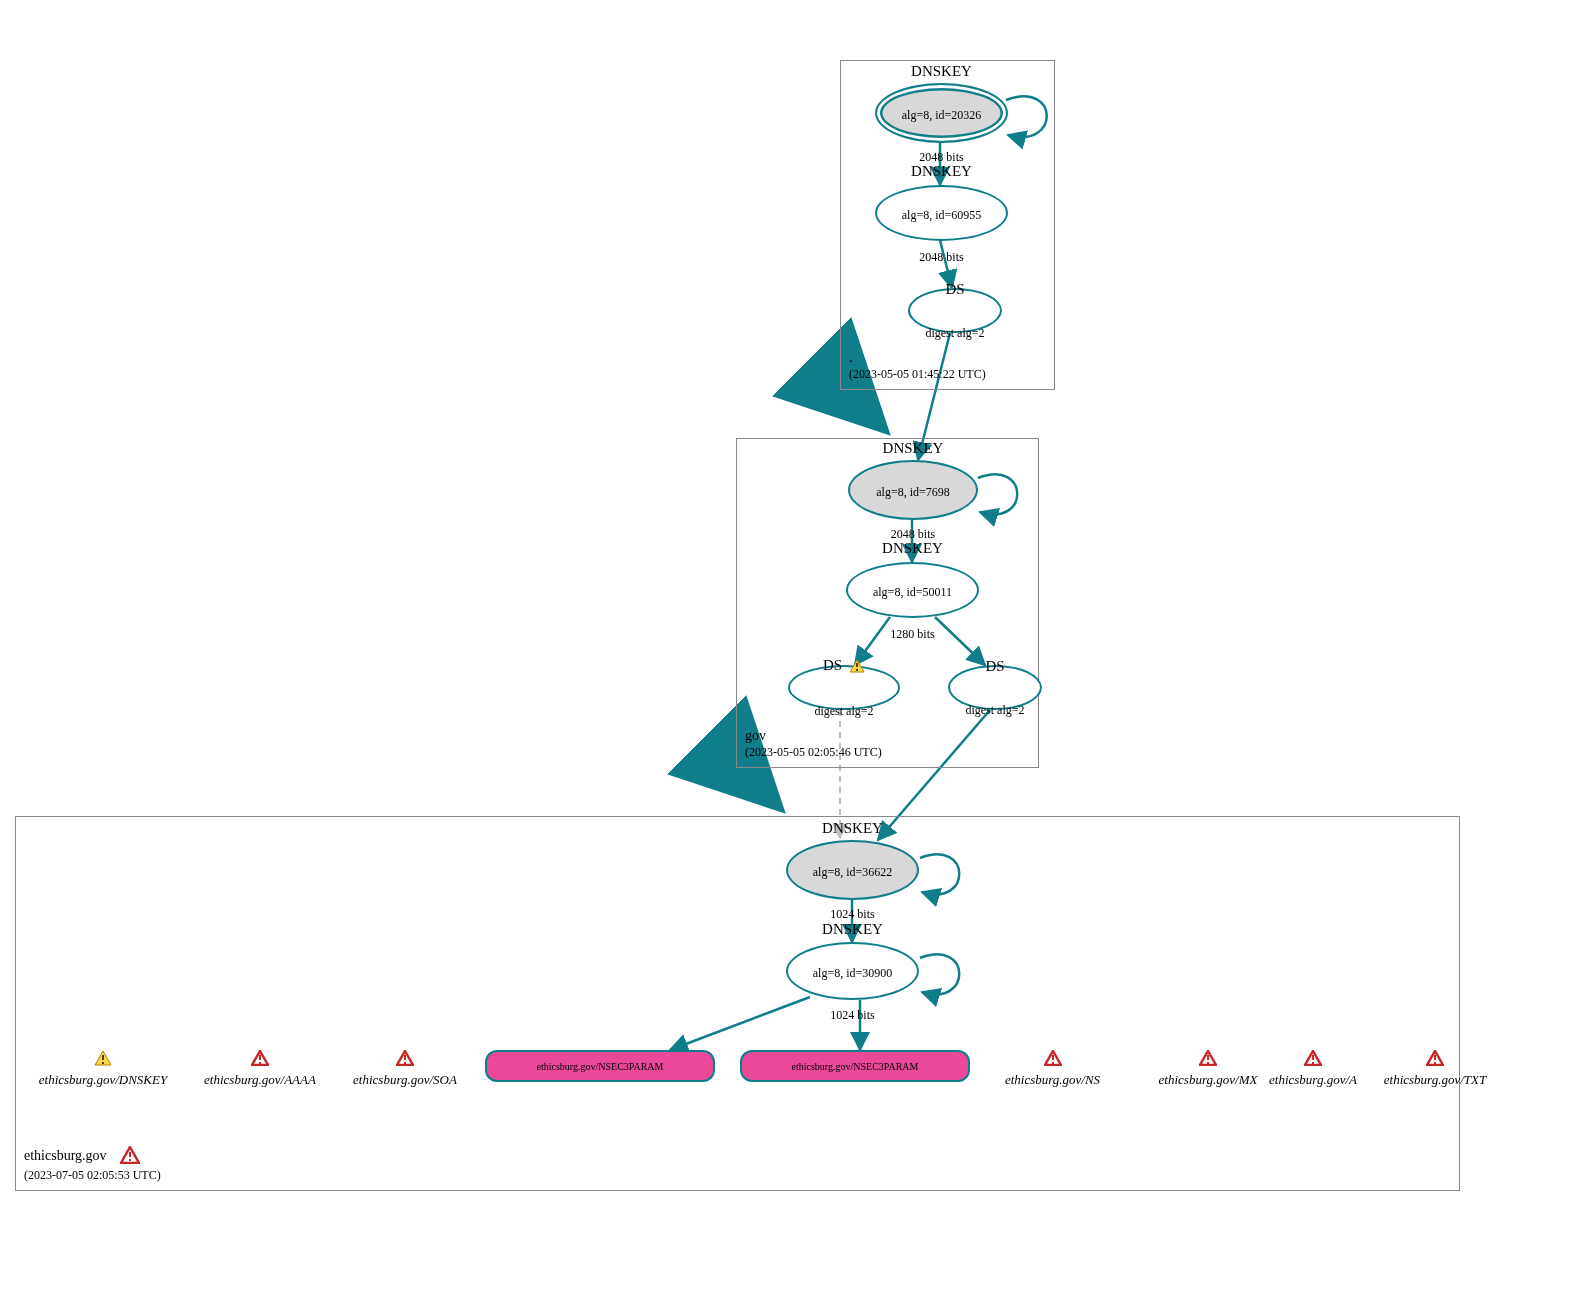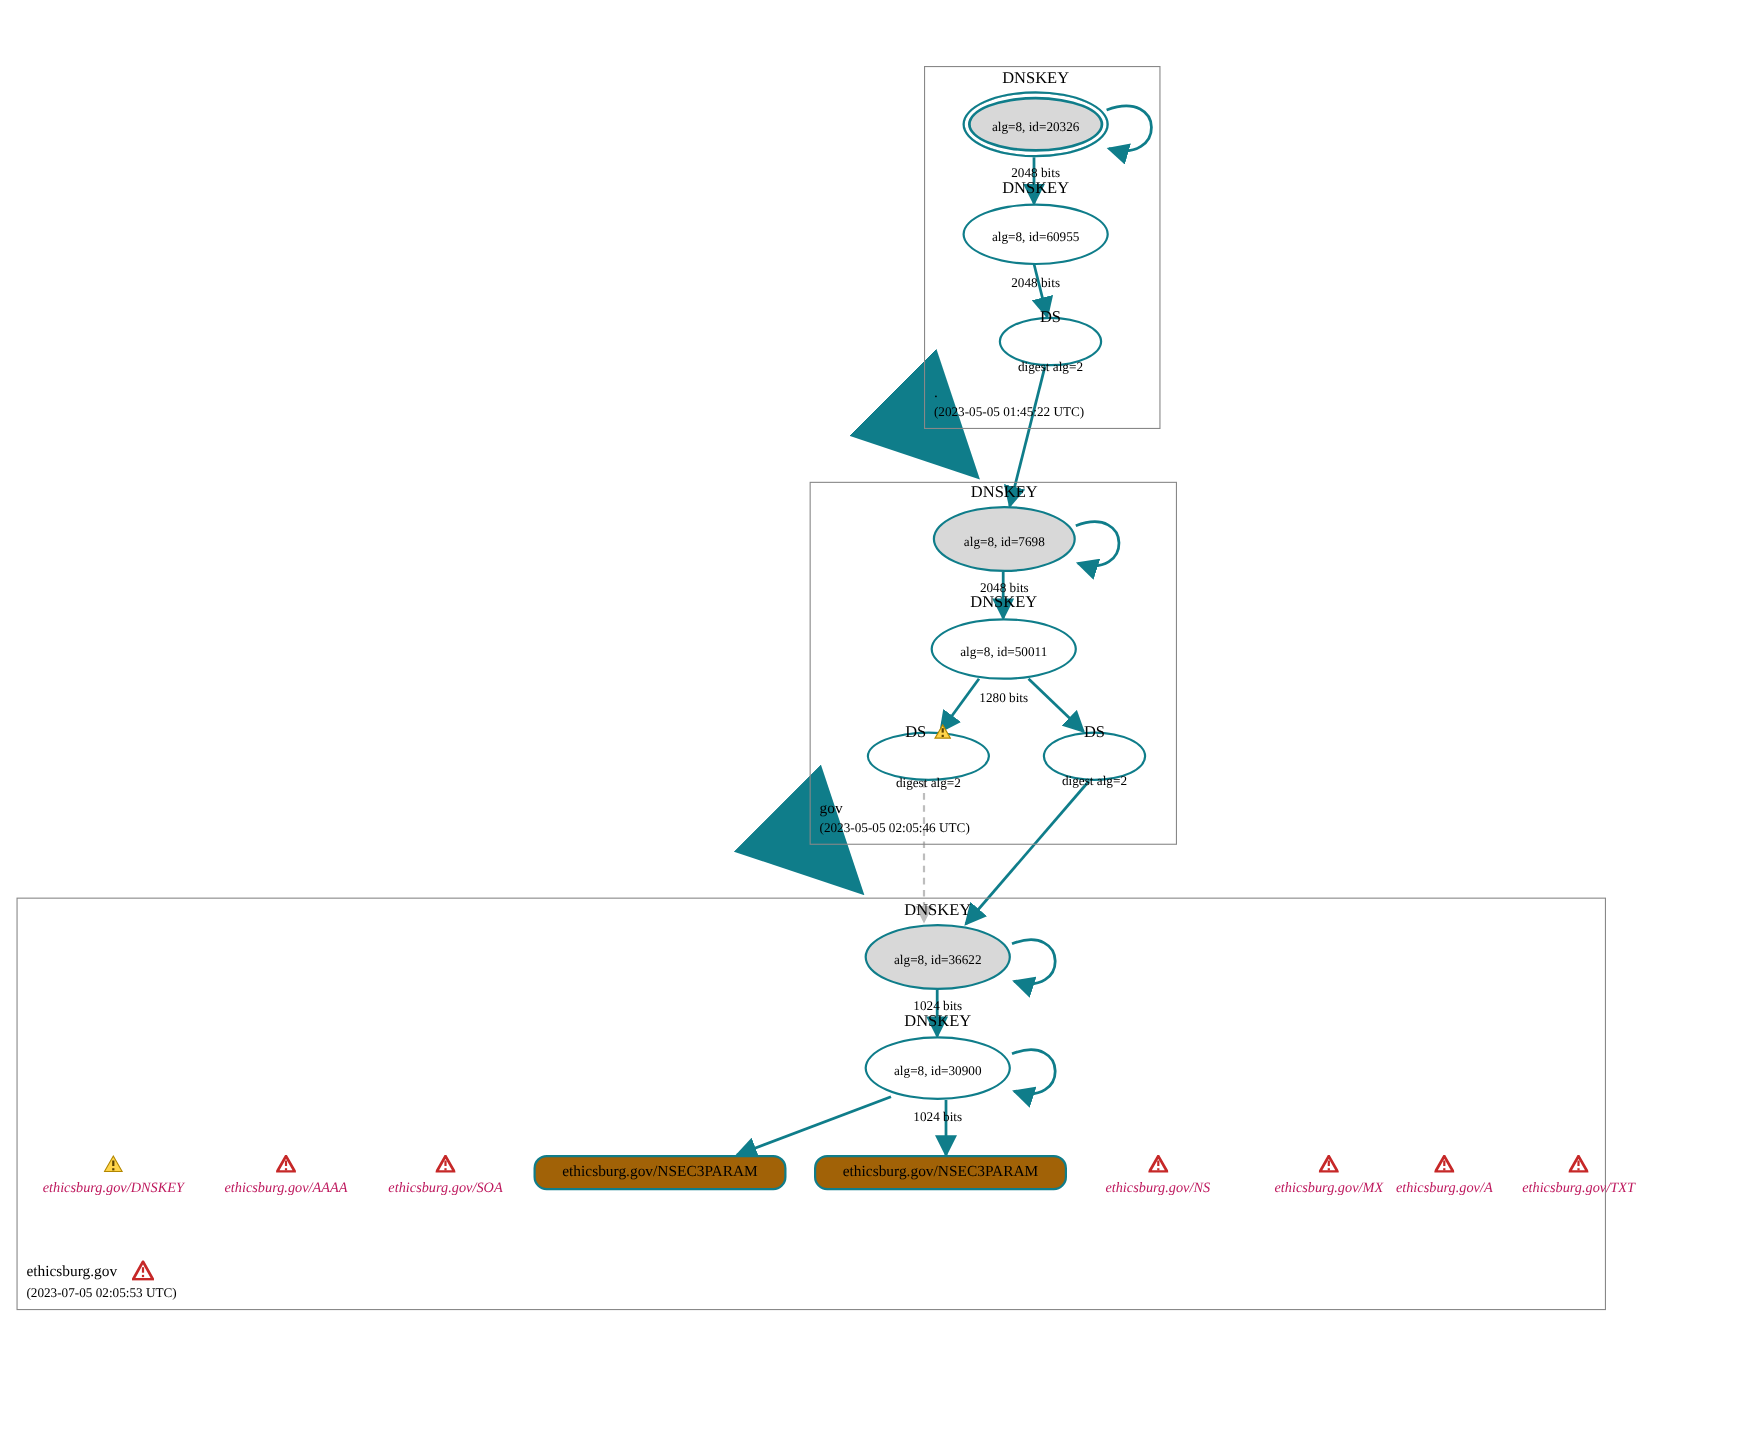--- a/index.html
+++ b/index.html
@@ -48,34 +48,34 @@
   .node.ksk {
     background: #d8d8d8;
     box-shadow: 0 0 0 3px #fff inset, 0 0 0 5.5px #0f7d8a inset;
   }
   .node.zsk { background: #d8d8d8; }
   .node .ttl { font-size: 15px; }
   .rrbox {
     position: absolute;
     border: 2.5px solid #0f7d8a;
     border-radius: 12px;
-    background: #a16207;
+    background: #ec4899;
     text-align: center;
     display: flex;
     align-items: center;
     justify-content: center;
-    font-size: 14px;
+    font-size: 10px;
     box-sizing: border-box;
   }
   .badnode {
     position: absolute;
     text-align: center;
     font-size: 13px;
     font-style: italic;
-    color: #be185d;
+    color: #000000;
   }
   .badnode .icon { display: block; text-align: center; margin-bottom: 2px; }
   svg.layer {
     position: absolute;
     left: 0; top: 0;
     width: 1589px; height: 1303px;
     pointer-events: none;
   }
 </style>
 </head>
@@ -129,21 +129,21 @@
   <path d="M 860 1000 L 860 1050" stroke="#0f7d8a" stroke-width="2.5" fill="none" marker-end="url(#ah)"></path>
 </svg>
 
 <div class="zone" style="left:840px; top:60px; width:215px; height:330px;">
   <div class="zone-label">
     <div class="name">.</div>
     <div class="ts">(2023-05-05 01:45:22 UTC)</div>
   </div>
 </div>
 
-<div class="zone" style="left:736px; top:438px; width:334px; height:330px;font-family:Liberation Serif, serif;">
+<div class="zone" style="left:736px; top:438px; width:303px; height:330px;font-family:Liberation Serif, serif;">
   <div class="zone-label">
     <div class="name">gov</div>
     <div class="ts">(2023-05-05 02:05:46 UTC)</div>
   </div>
 </div>
 
 <div class="zone" style="left:15px; top:816px; width:1445px; height:375px;">
   <div class="zone-label">
     <span class="name">ethicsburg.gov</span>
     <span class="err-inline">

